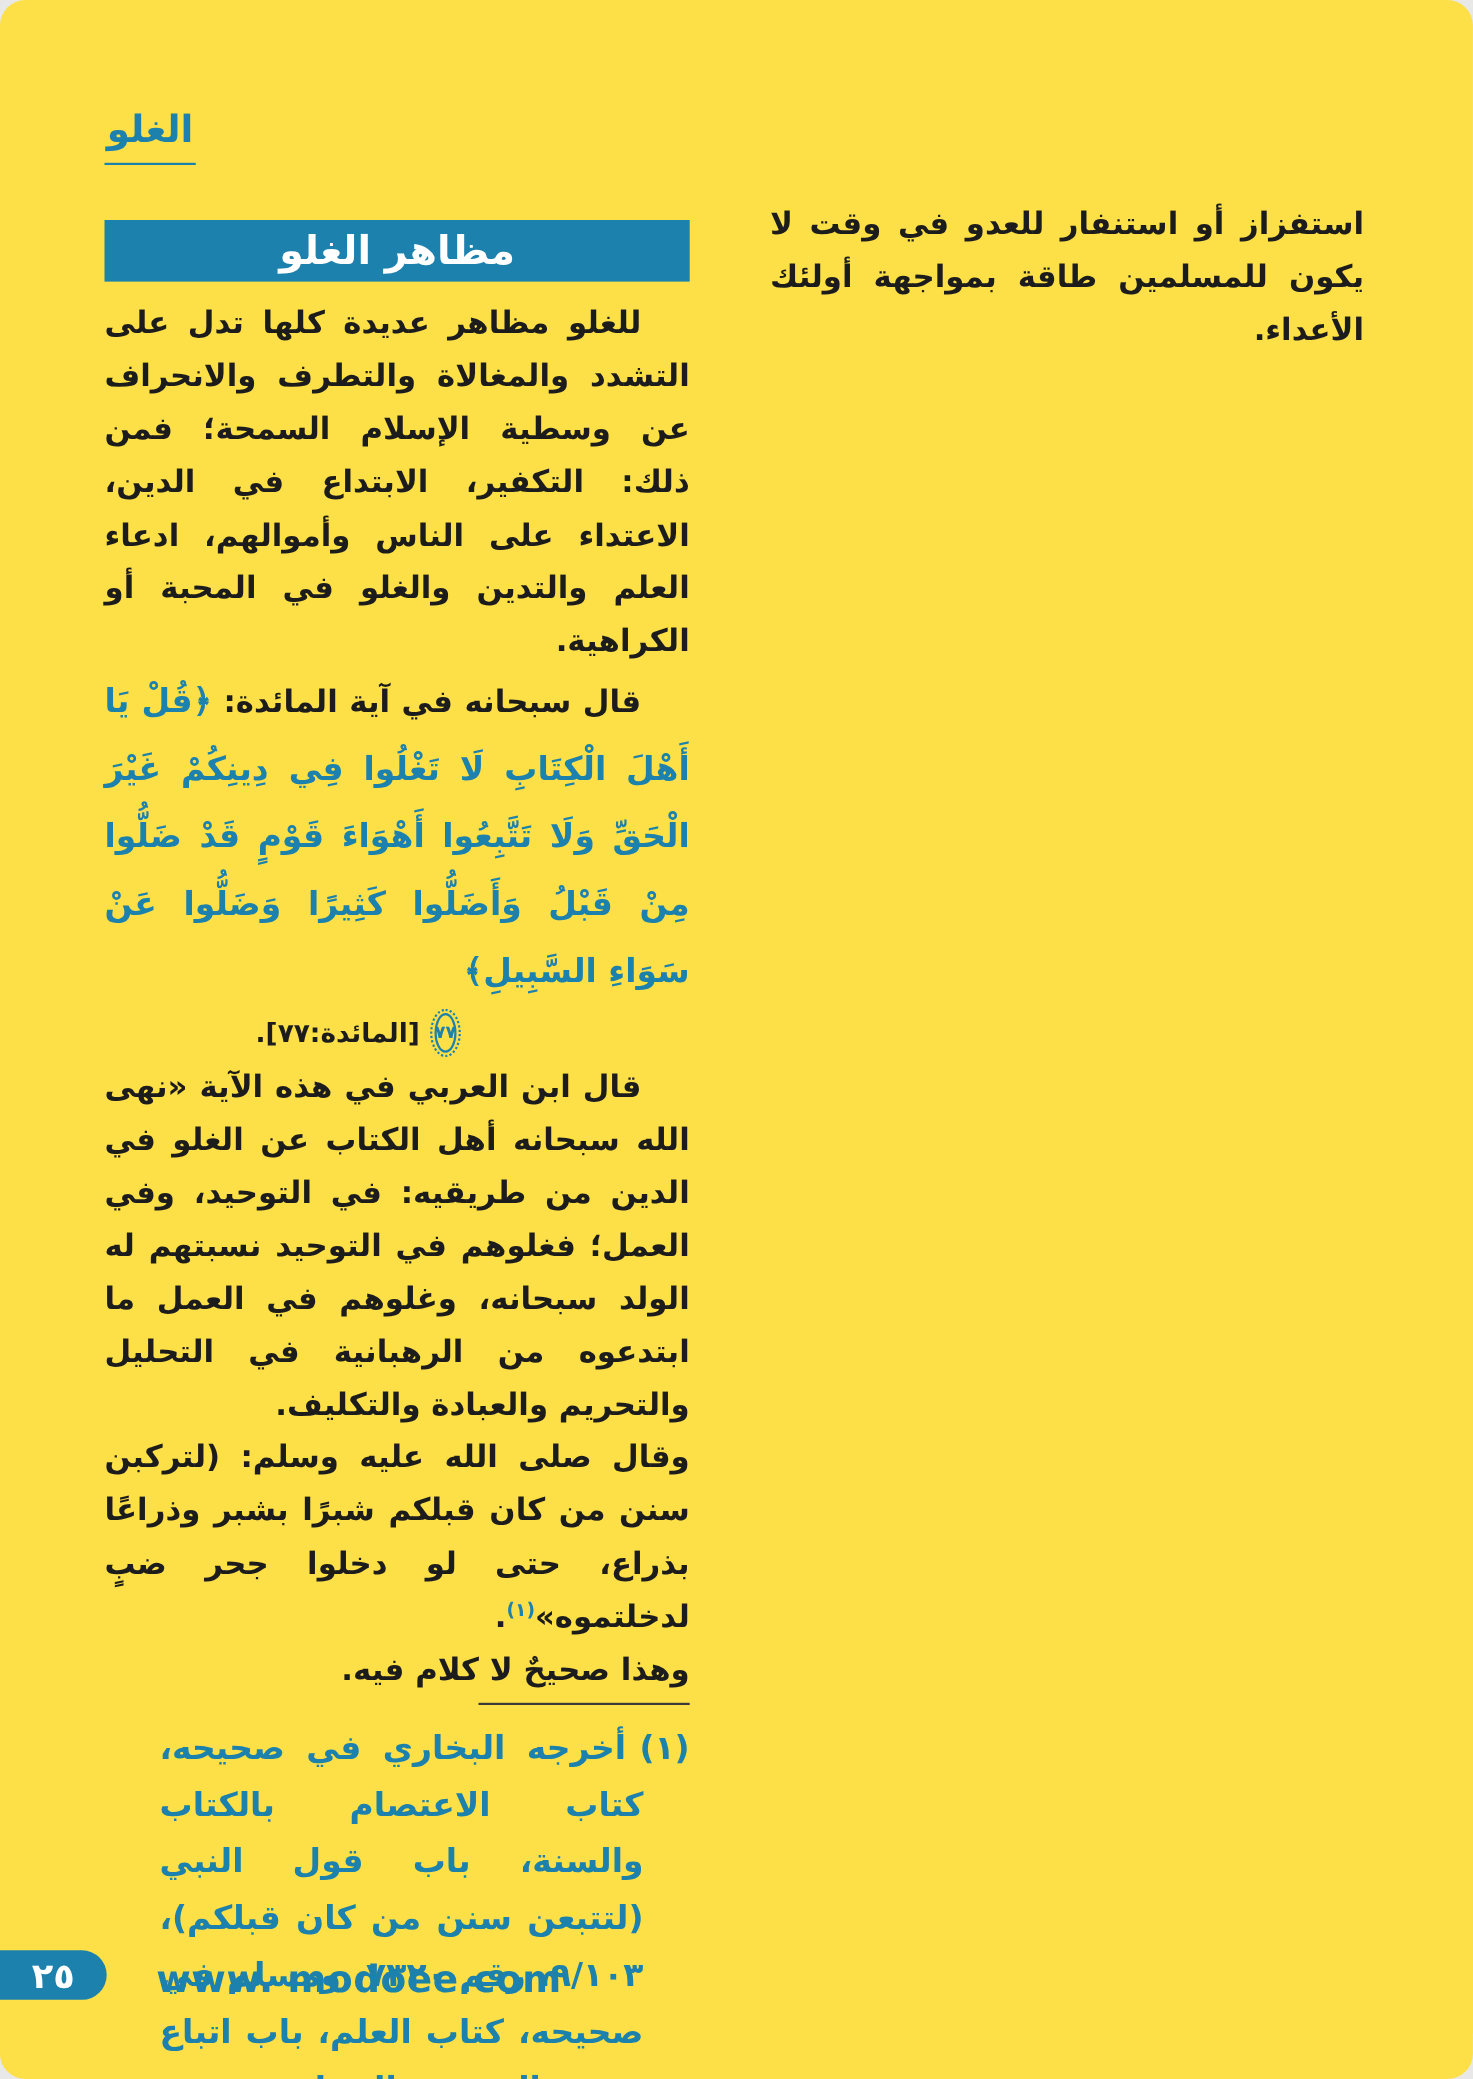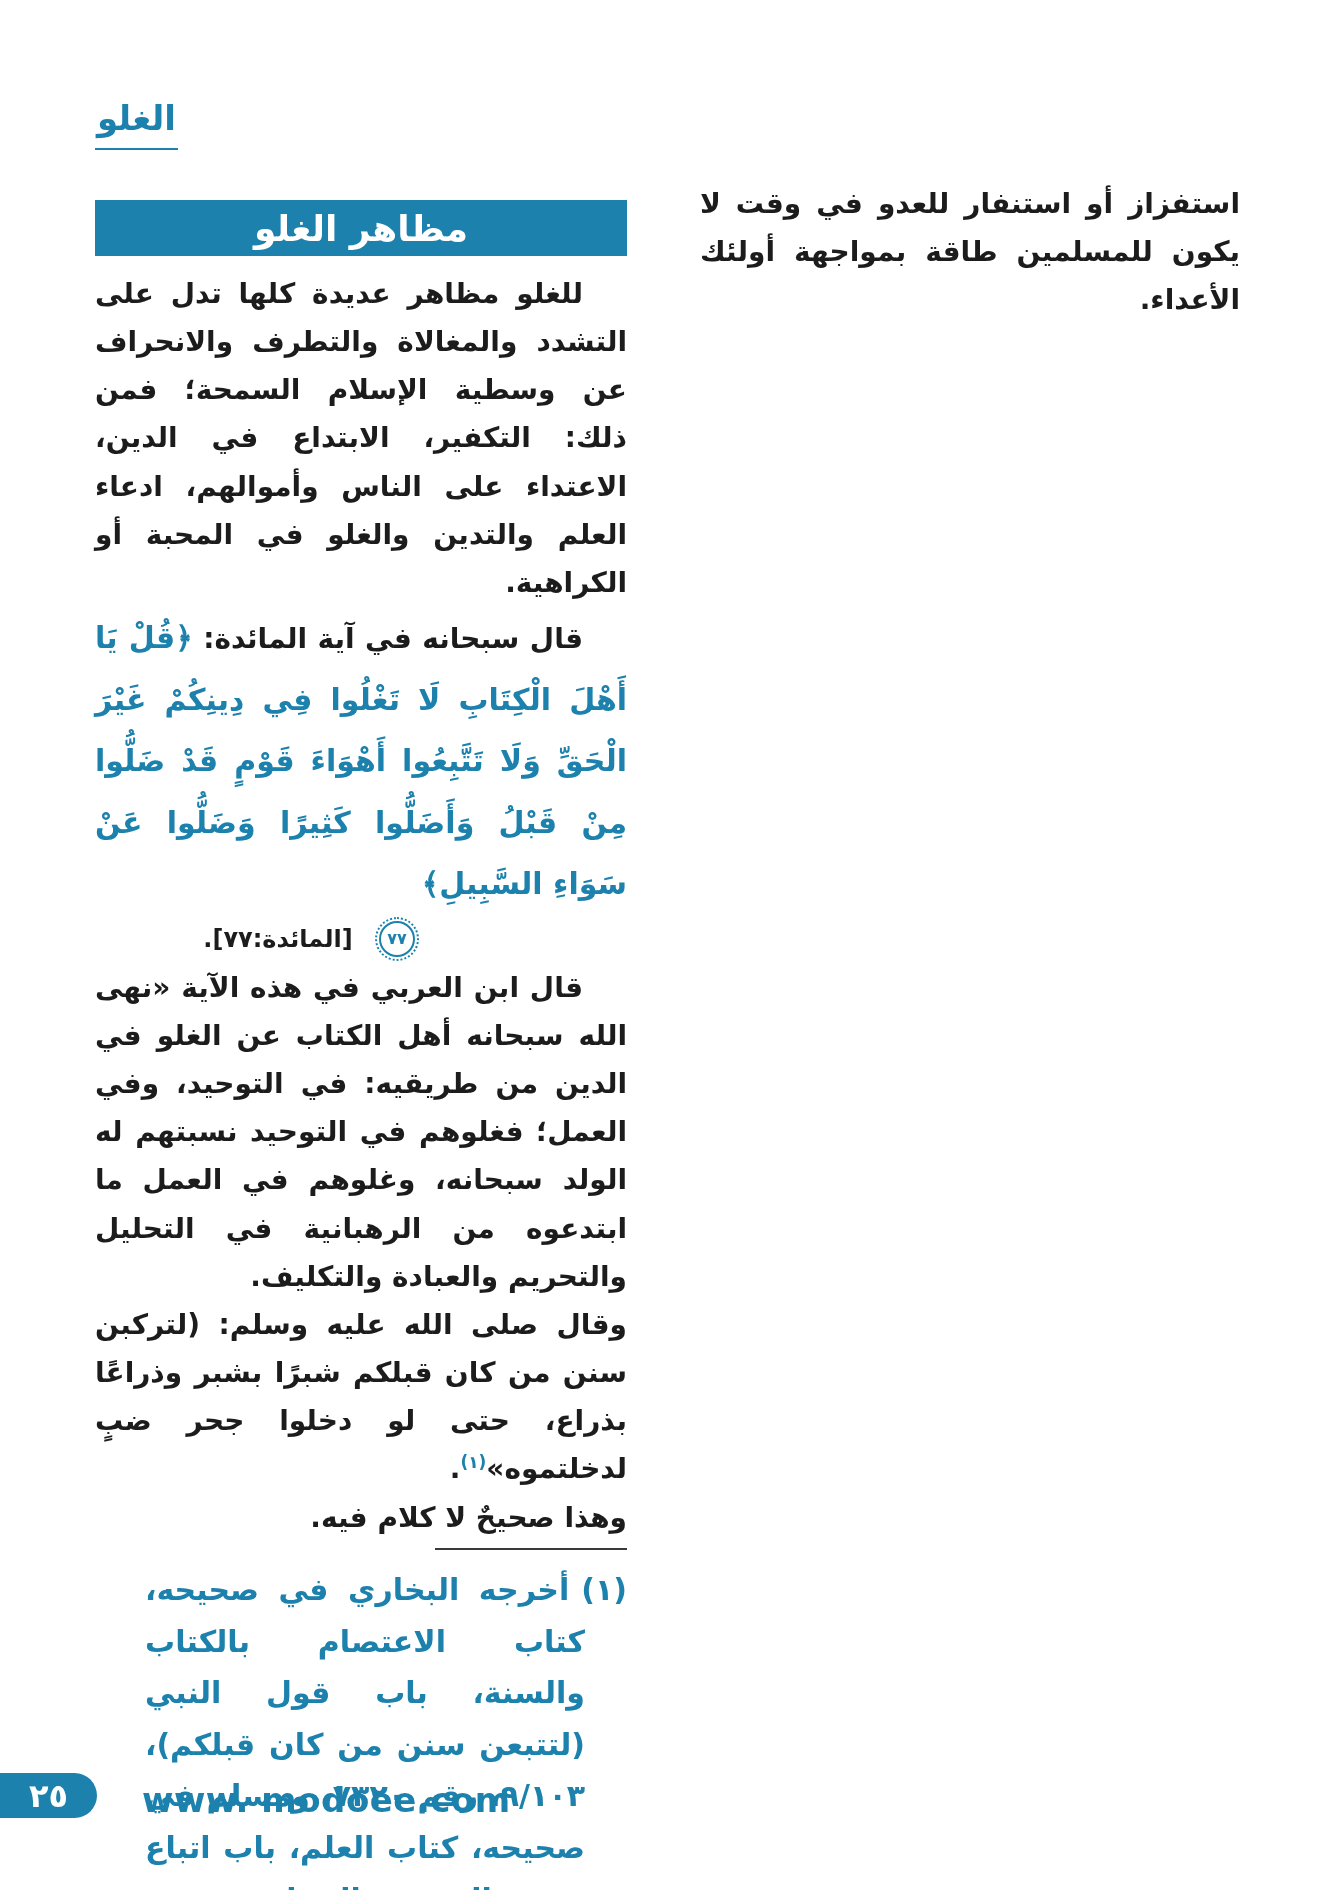--- a/index.html
+++ b/index.html
@@ -4,24 +4,25 @@
 <style>
   * { margin: 0; padding: 0; box-sizing: border-box; }
   html, body { background: #e8e8e8; }
   body { font-family: "DejaVu Sans", sans-serif; }
 
   .page {
     position: relative;
     width: 1339px;
     height: 1890px;
     margin: 0 auto;
-    background: #ffffff;
+    background: #fde047;
     direction: rtl;
     color: #1c1c1c;
     overflow: hidden;
+    border-radius: 23px;
   }
 
   
   .running-head {
     position: absolute;
     left: 95px;
     top: 98px;
   }
   .chapter-title {
     display: inline-block;
@@ -74,31 +75,31 @@
     padding-right: 212px;
     margin: 4px 0 6px 0;
     font-size: 24px;
     font-weight: bold;
     line-height: 1.6;
   }
   .ayah-medallion {
     display: inline-flex;
     align-items: center;
     justify-content: center;
-    width: 36px;
+    width: 20px;
     height: 36px;
     border: 2px solid #1c81ac;
     outline: 2px dotted #1c81ac;
     outline-offset: 2px;
     border-radius: 50%;
     color: #1c81ac;
     font-size: 16px;
     font-weight: bold;
     vertical-align: middle;
-    margin-left: 18px;
+    margin-left: 5px;
   }
   .verse-ref { color: #1c1c1c; vertical-align: middle; }
 
   .fn-ref {
     color: #1c81ac;
     font-size: 17px;
     font-weight: bold;
     vertical-align: super;
     line-height: 0;
   }

